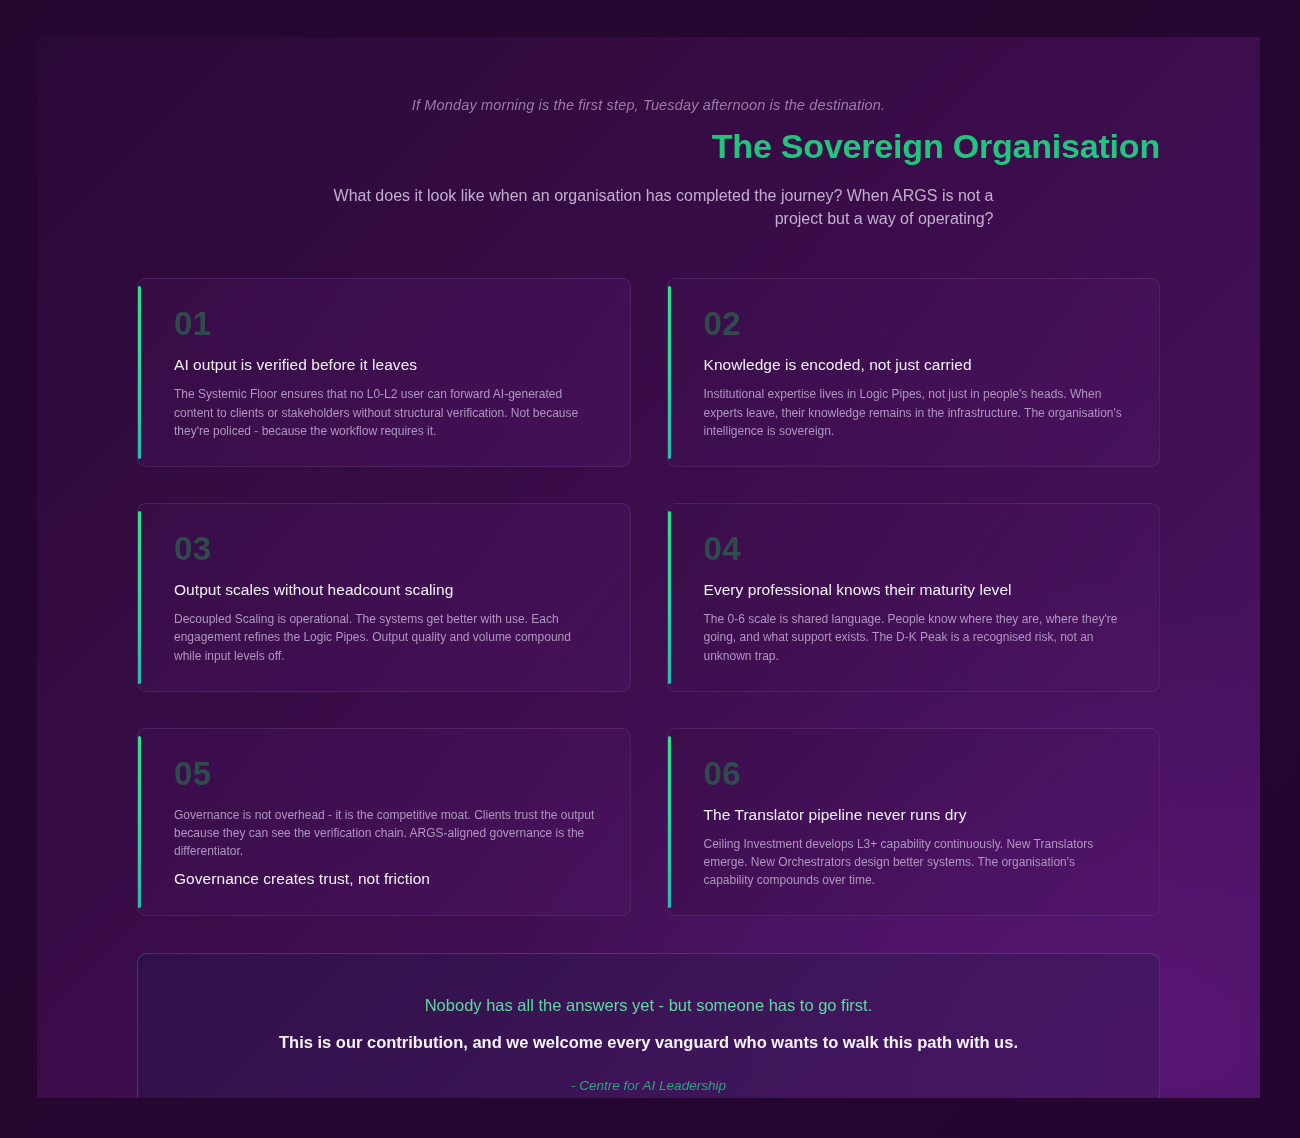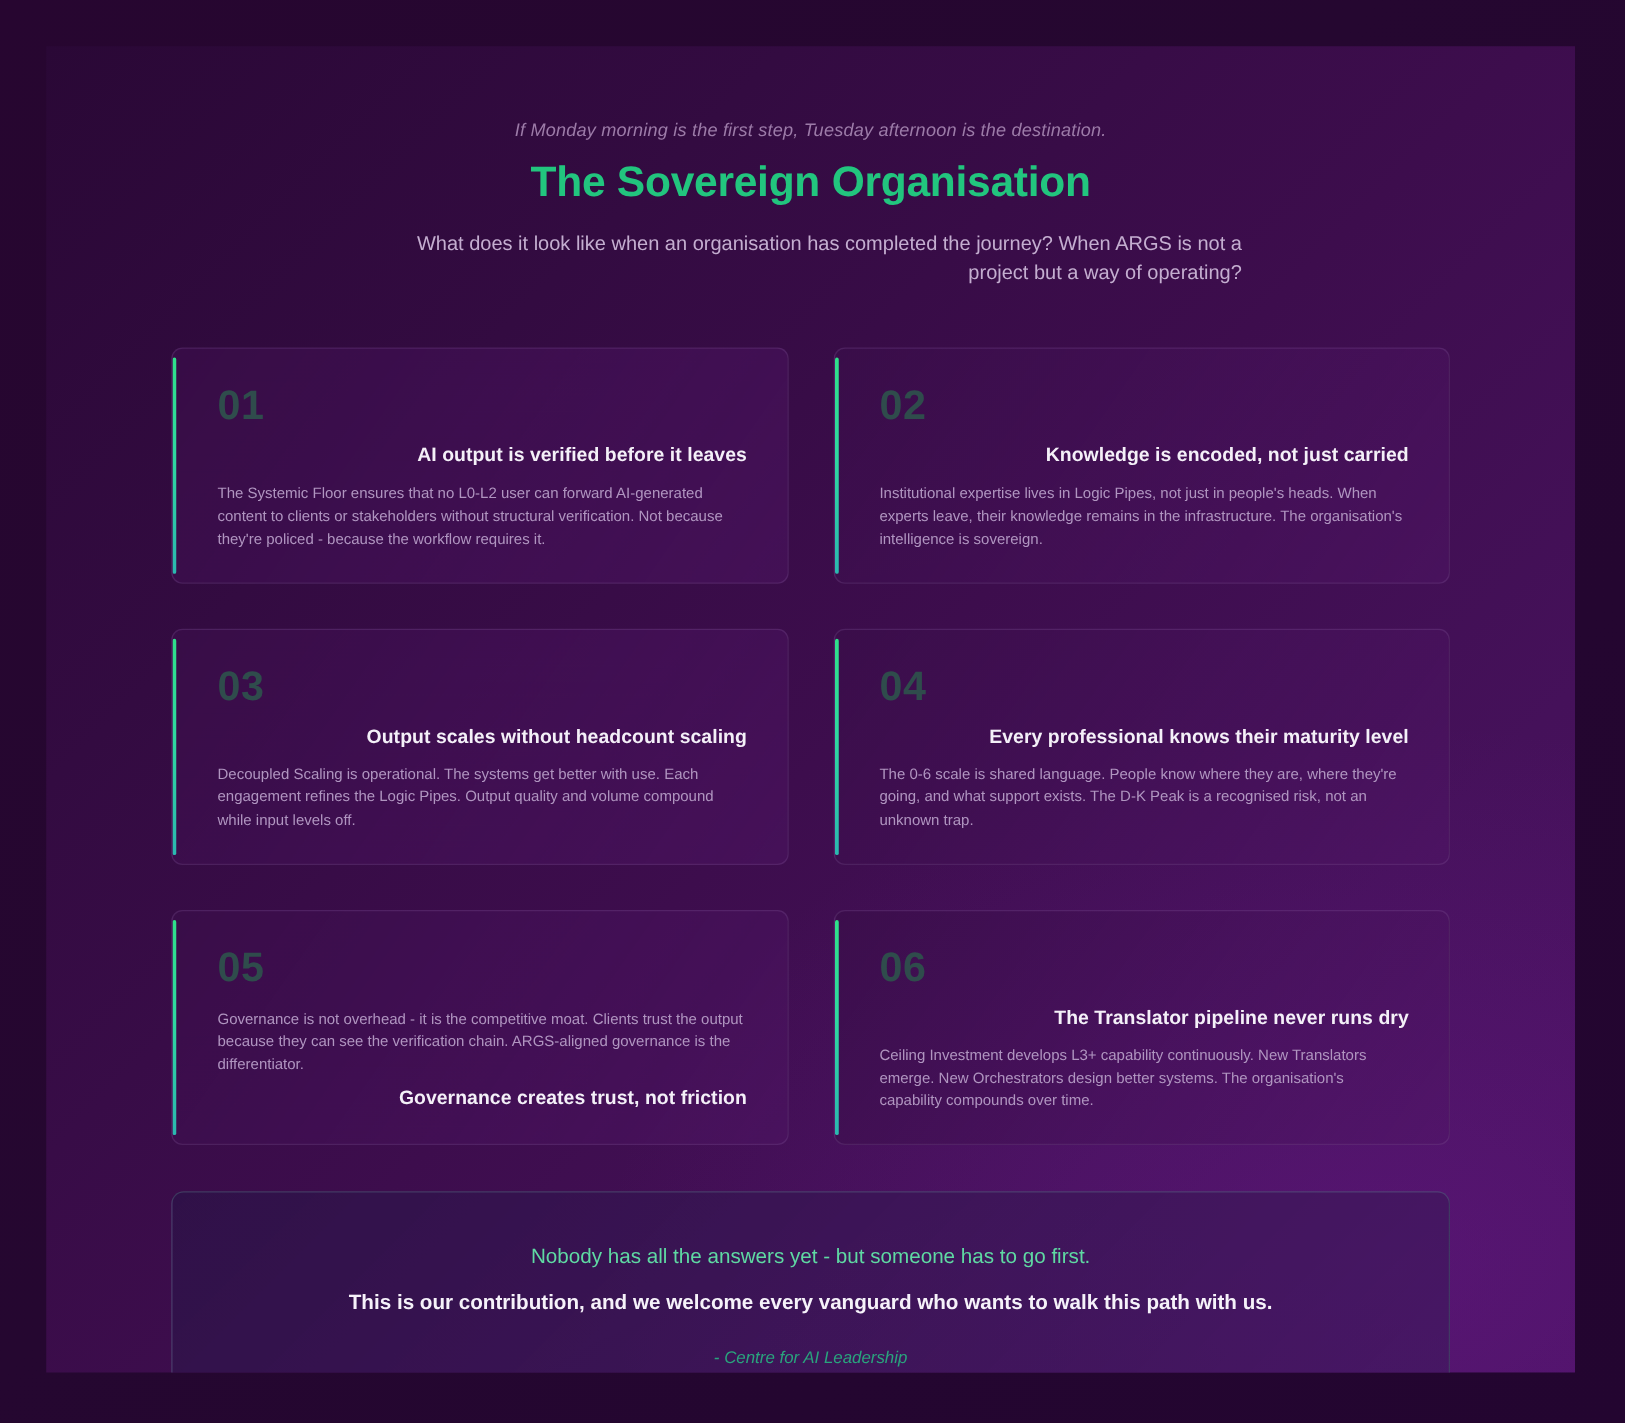--- a/index.html
+++ b/index.html
@@ -64,21 +64,21 @@
   .eyebrow {
     text-align: center;
     font-style: italic;
     font-size: 14.5px;
     color: #9c7ba8;
     letter-spacing: 0.15px;
     margin-bottom: 14px;
   }
 
   .title {
-    text-align: center;
+    text-align: right;
     font-size: 34px;
     font-weight: bold;
     color: #22c57e;
     letter-spacing: -0.2px;
     margin-bottom: 18px;
   }
 
   .subtitle {
     text-align: right;
     font-size: 16px;
@@ -126,25 +126,24 @@
     font-size: 33px;
     font-weight: bold;
     color: #2f4c4c;
     line-height: 1;
     letter-spacing: 0.5px;
     margin-bottom: 16px;
   }
 
   .card-head {
     font-size: 15.5px;
-    font-weight: bold;
+    font-weight: normal;
     color: #f4f0f8;
     letter-spacing: 0.05px;
     margin-bottom: 11px;
-    text-align: right;
   }
 
   .card-body {
     font-size: 12px;
     line-height: 1.52;
     color: #b095c0;
   }
 
   
   .card-body.body-first { margin-bottom: 10px; }

